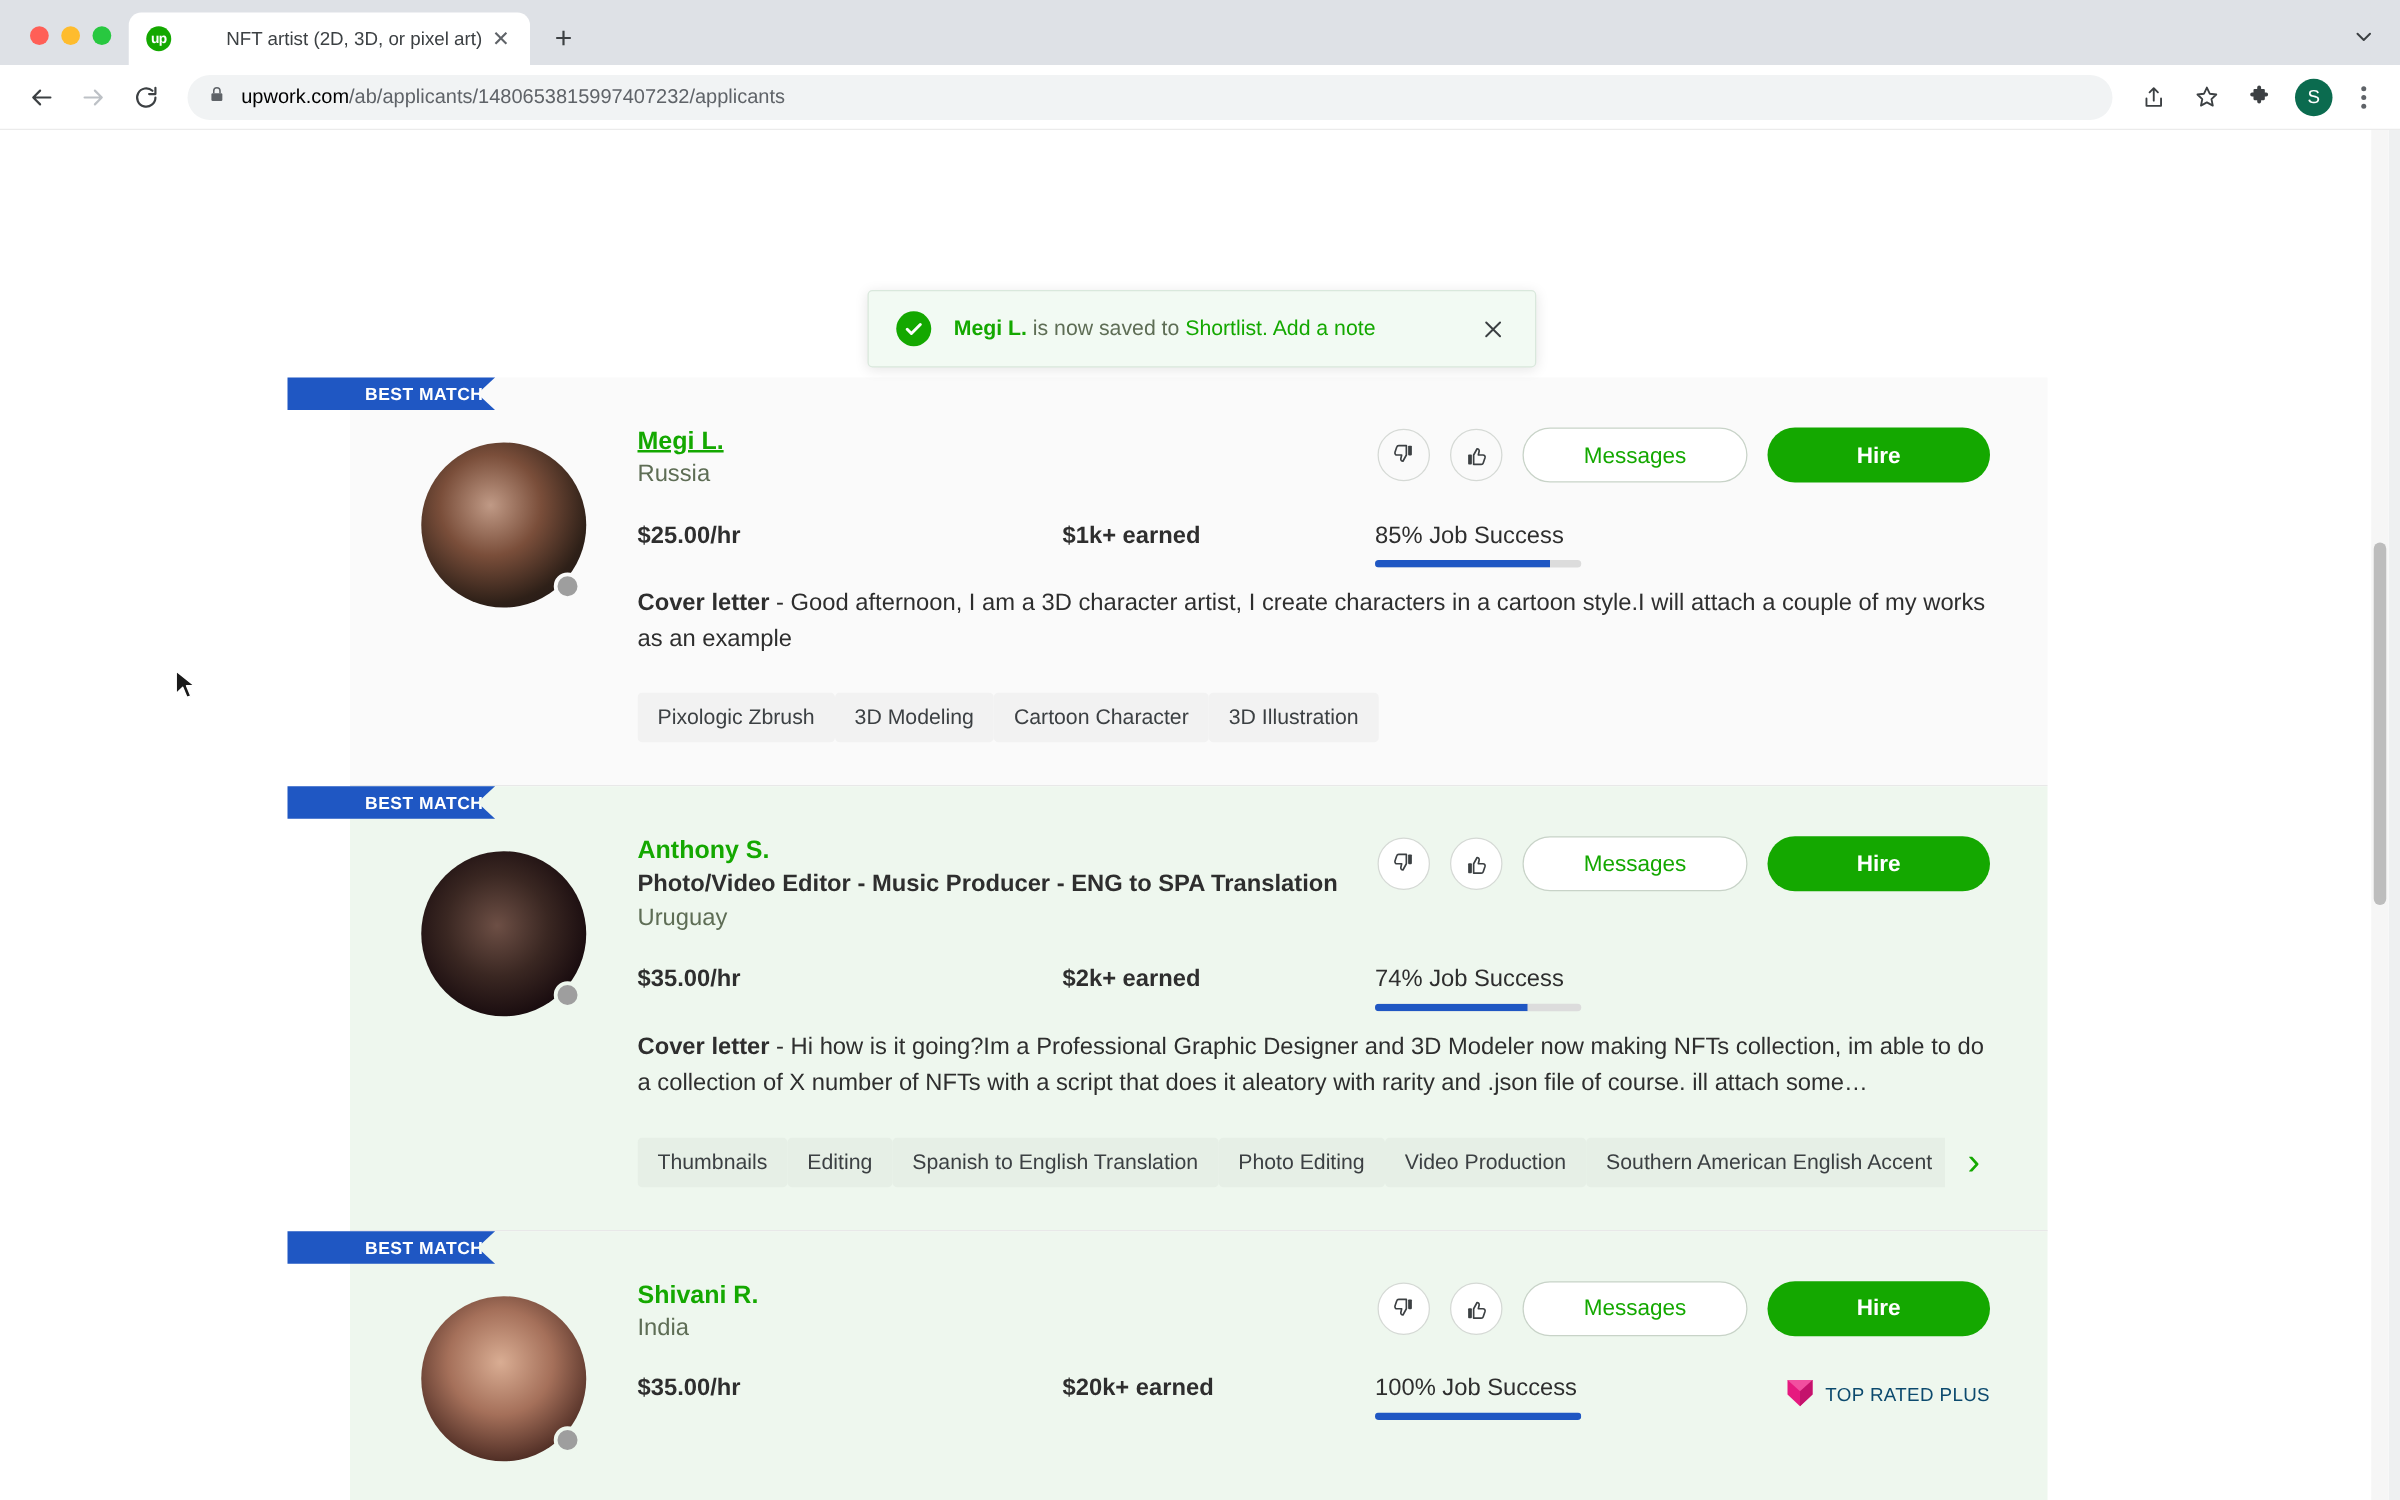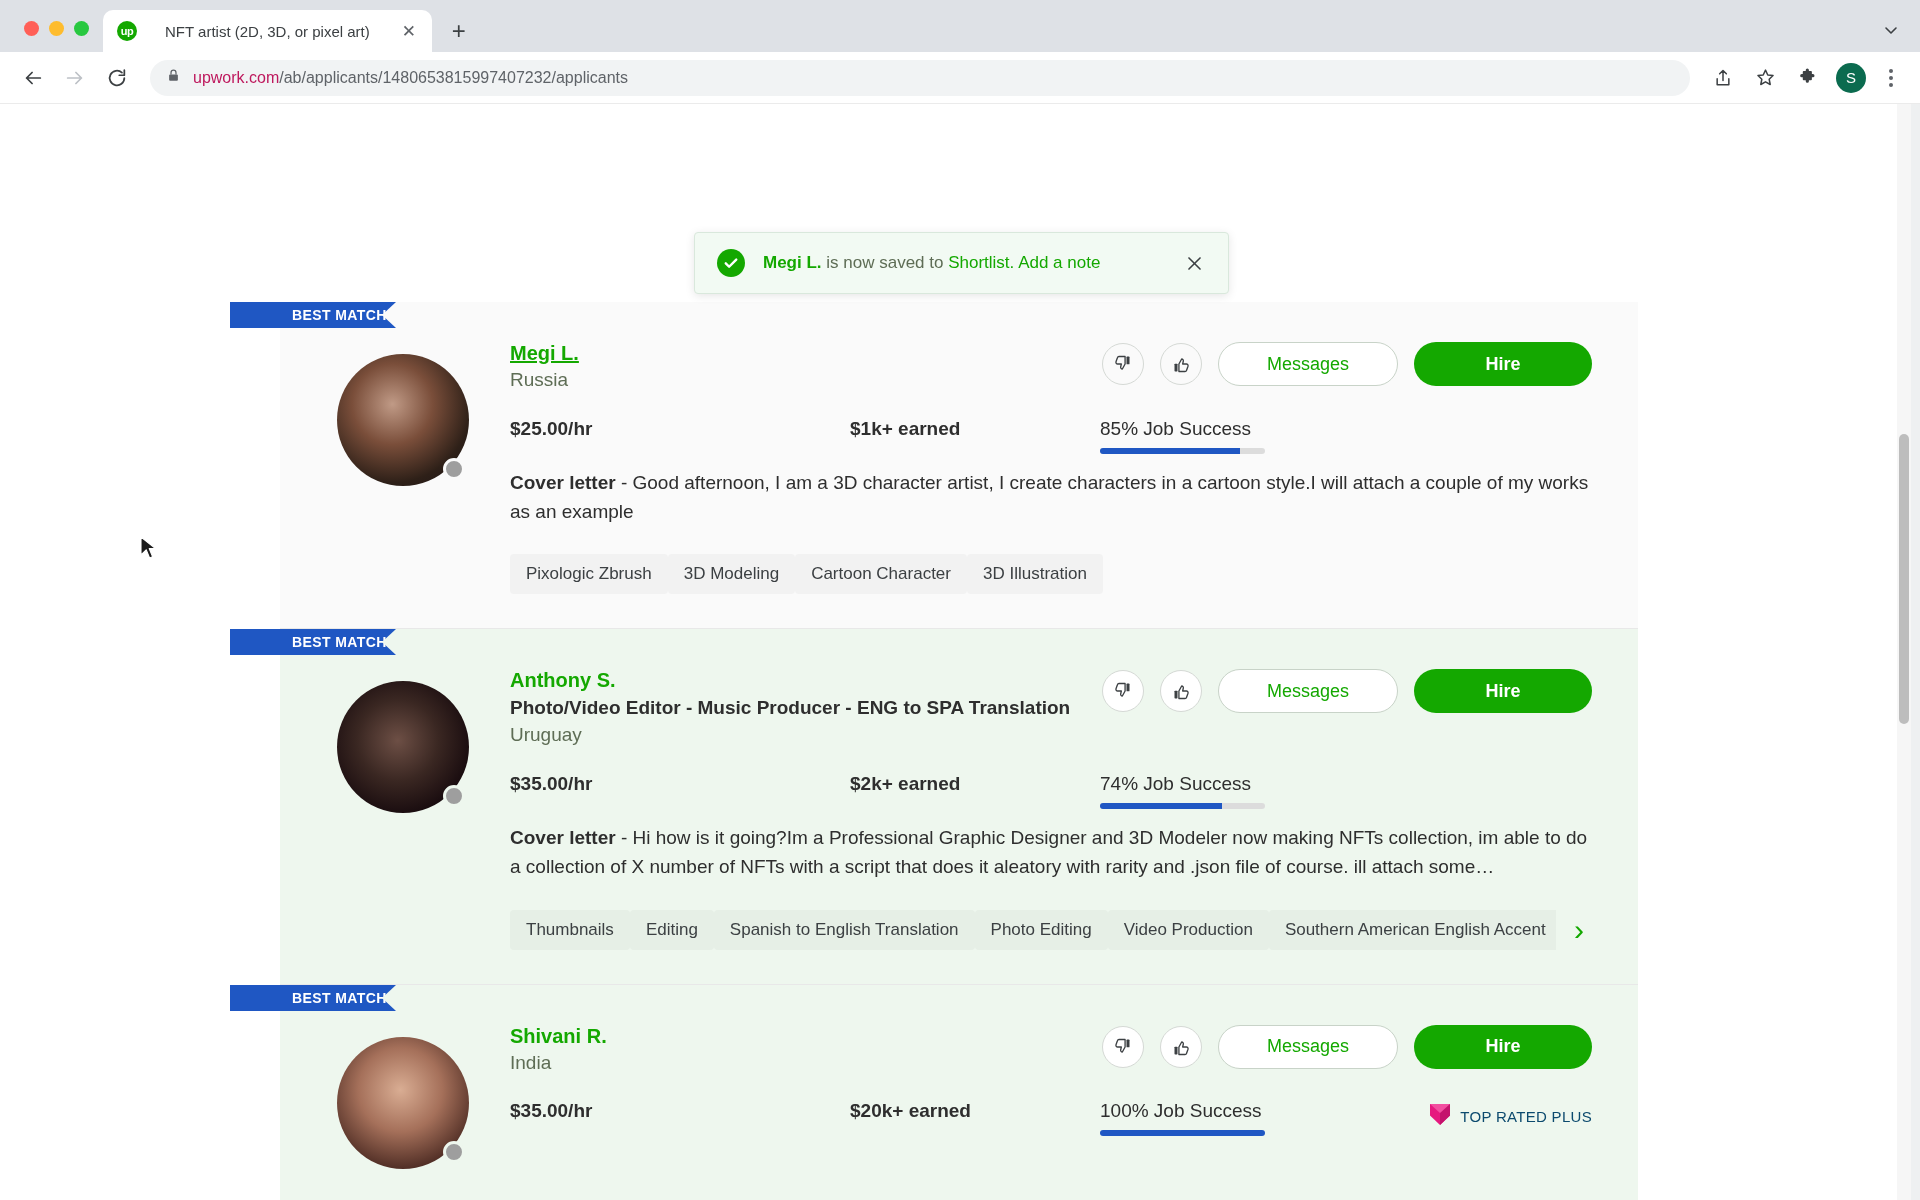--- a/index.html
+++ b/index.html
@@ -19,32 +19,32 @@
   }
   .traffic { display:flex; gap:10px; padding: 0 14px 16px 24px; align-items:center; }
   .dot { width: 15px; height: 15px; border-radius: 50%; }
   .dot.red { background:#ff5f57; }
   .dot.yellow { background:#febc2e; }
   .dot.green { background:#28c840; }
 
   .tab {
     height: 42px; min-width: 300px; max-width: 330px;
     background:#fff; border-radius: 10px 10px 0 0;
-    display:flex; align-items:center; gap:28px;
+    display:flex; align-items:center; gap:4px;
     padding: 0 12px 0 14px; position: relative; justify-content: space-between;
   }
   .tab-favicon {
     width: 20px; height: 20px; border-radius: 50%;
     background:#14a800; display:flex; align-items:center; justify-content:center;
     color:#fff; font-size:11px; font-weight:700; flex:0 0 auto;
     letter-spacing:-0.5px;
   }
   .tab-title {
     font-size: 15px; color: #3c4043; white-space: nowrap;
-    overflow: hidden; text-overflow: ellipsis; flex:1 1 auto;
+    overflow: hidden; text-overflow: ellipsis; flex:1 1 auto;margin-left:40px;
   }
   .tab-close {
     width: 22px; height: 22px; flex: 0 0 auto;
     display:flex; align-items:center; justify-content:center;
     color:#5f6368; font-size:17px; line-height:1;
   }
   .newtab {
     width: 34px; height: 34px; margin-left: 10px; margin-bottom: 4px;
     display:flex; align-items:center; justify-content:center;
     color:#3c4043; font-size: 24px; font-weight: 300; line-height: 1;
@@ -63,21 +63,21 @@
     width: 38px; height: 38px; border-radius: 50%;
     display:flex; align-items:center; justify-content:center;
     color:#5f6368; flex: 0 0 auto;
   }
   .tb-btn svg { display:block; }
   .omnibox {
     flex: 1 1 auto; height: 36px; background:#f1f3f4; border-radius: 18px;
     display:flex; align-items:center; gap: 12px; padding: 0 16px; margin: 0 10px;
   }
   .omnibox-url { font-size: 16px; color:#202124; white-space:nowrap; }
-  .omnibox-url .host { color:#be185d; }
+  .omnibox-url .host { color:#000000; }
   .omnibox-url .path { color:#5f6368; }
   .profile-avatar {
     width: 30px; height: 30px; border-radius:50%;
     background:#0b6b4f; color:#fff; font-size:15px; font-weight:500;
     display:flex; align-items:center; justify-content:center; flex:0 0 auto;
     margin: 0 6px;
   }
   .kebab { width: 30px; display:flex; flex-direction:column; align-items:center; gap:3px; }
   .kebab i { width:4px; height:4px; border-radius:50%; background:#5f6368; display:block; }
 

